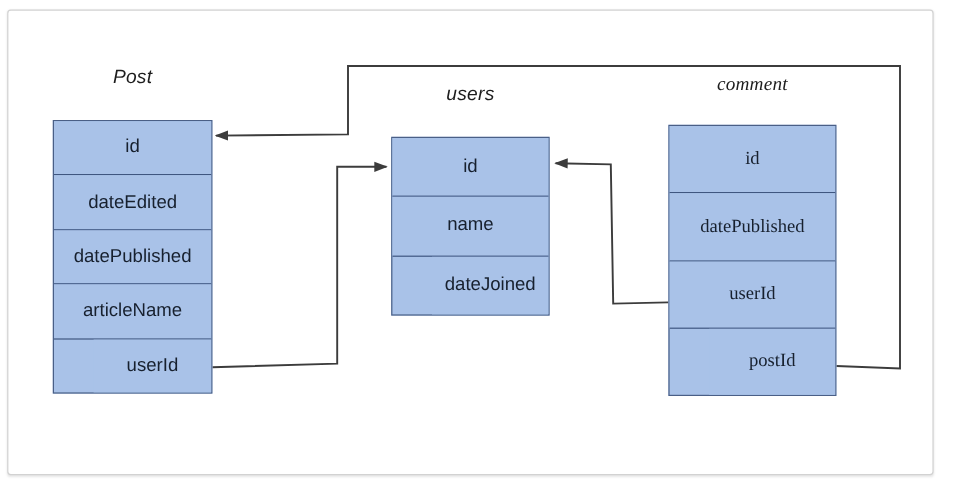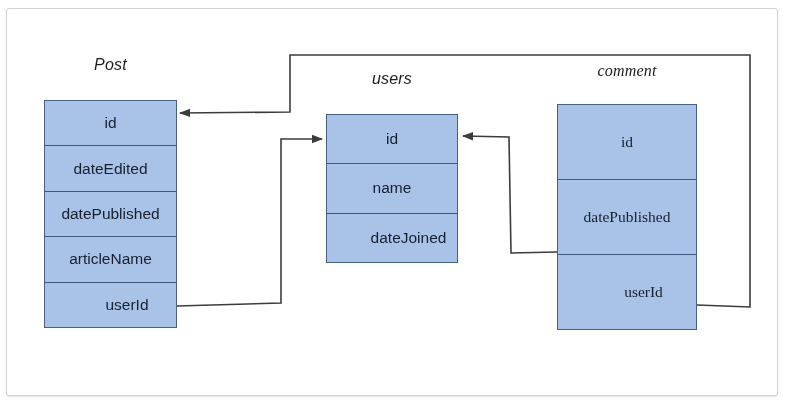--- a/index.html
+++ b/index.html
@@ -146,17 +146,18 @@
         <div class="field">dateJoined</div>
       </div>
     </div>
 
     <div class="entity" id="entity-comment">
       <div class="entity-title">comment</div>
       <div class="entity-box">
         <div class="field">id</div>
         <div class="field">datePublished</div>
         <div class="field">userId</div>
+        <div class="field">postId</div>
       </div>
     </div>
 
   </div>
 </div>
 
 </body></html>

